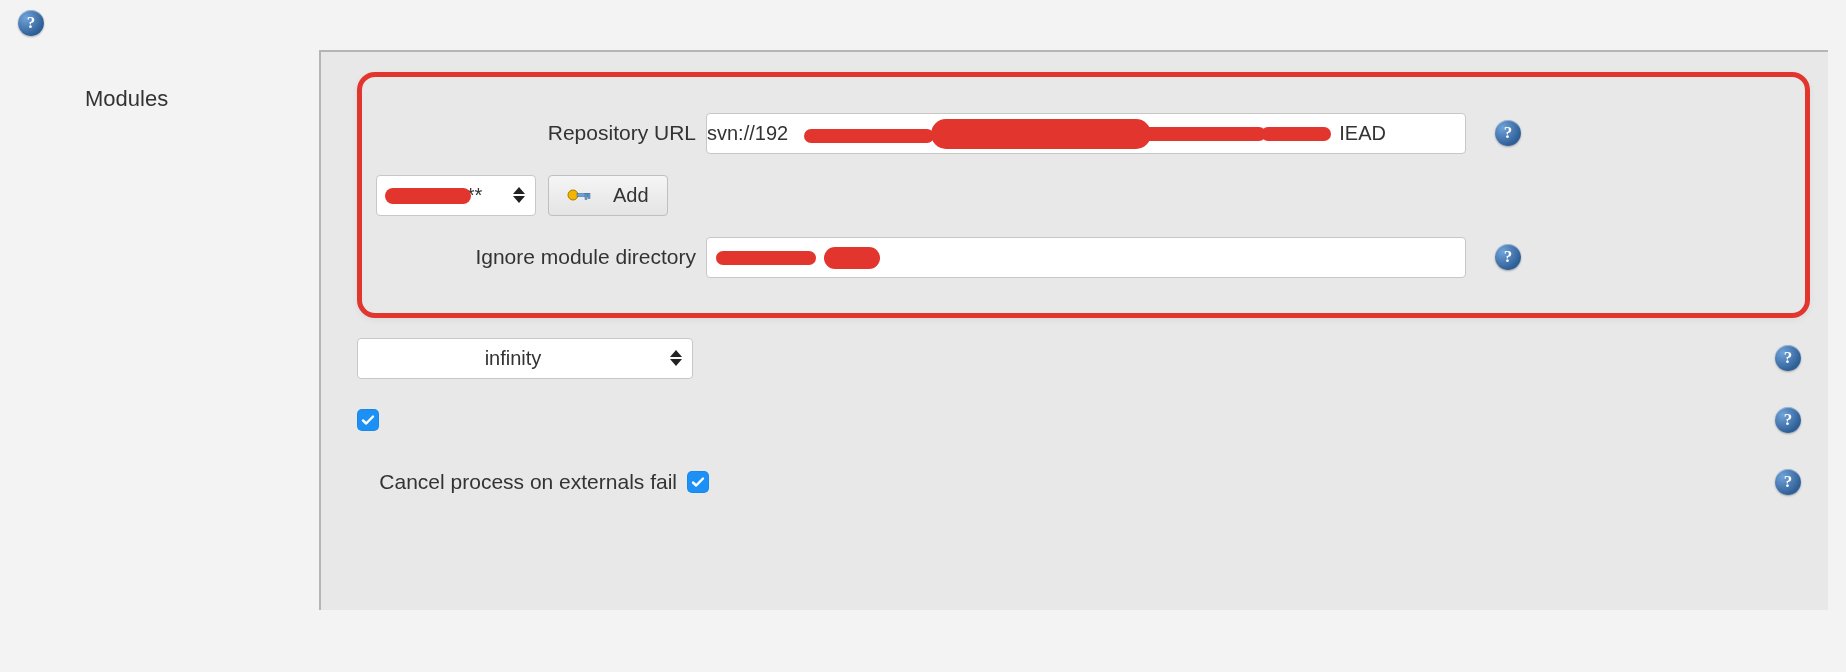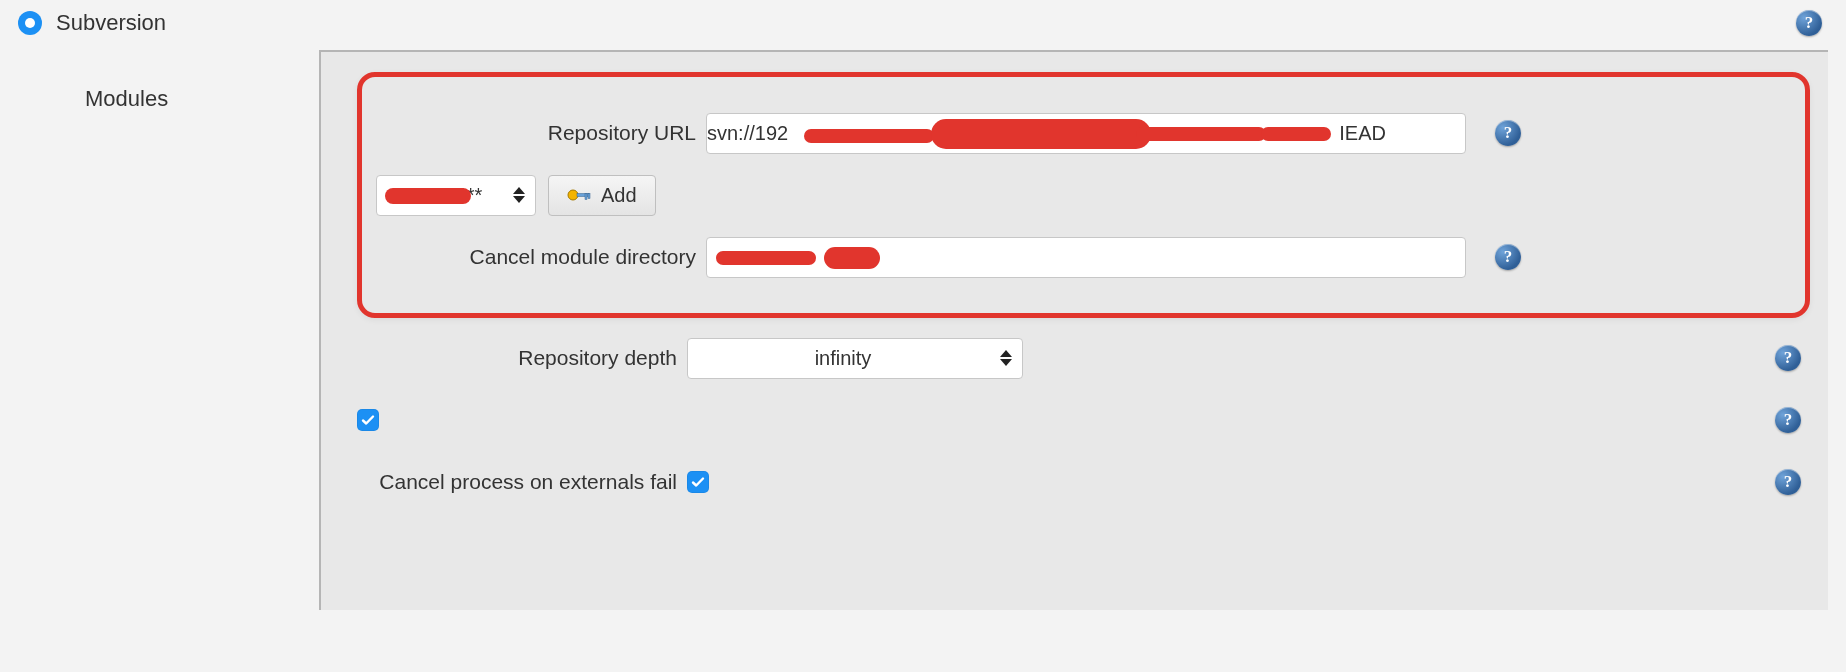--- a/index.html
+++ b/index.html
@@ -96,21 +96,21 @@
       right: 10px; top: 50%; transform: translateY(-50%);
       display: flex; flex-direction: column; gap: 2px;
     }
     .caret-up, .caret-down {
       width: 0; height: 0; border-left: 6px solid transparent; border-right: 6px solid transparent;
     }
     .caret-up { border-bottom: 7px solid #222; }
     .caret-down { border-top: 7px solid #222; }
 
     .add-btn {
-      display: inline-flex; align-items: center; gap: 10px;
+      display: inline-flex; align-items: center; gap: 22px;
       background: linear-gradient(#f5f5f5, #e4e4e4);
       border: 1px solid #bfbfbf;
       border-radius: 4px;
       padding: 8px 18px;
       font-size: 20px; color: #333;
       cursor: pointer;
     }
     .key-icon {
       display: inline-flex; align-items: center;
     }
@@ -131,26 +131,20 @@
       border-radius: 8px;
       pointer-events: none;
     }
   </style>
 </head>
 <body>
 
 <div class="page">
 
   <div class="header-row">
-    <div class="header-left">
-      <span class="radio-outer">
-        <span class="radio-inner"></span>
-      </span>
-      <span class="section-title">Subversion</span>
-    </div>
     <div class="header-right">
       <span class="help-icon-outer">
         <span class="help-q">?</span>
       </span>
     </div>
   </div>
 
   <div class="body-row">
     <div class="left-col">Modules</div>
 
@@ -198,39 +192,38 @@
                     <rect x="21" y="6.5" width="2" height="5" fill="#6aa2d8" stroke="#35628e" stroke-width="0.5"></rect>
                   </svg>
                 </span>
                 <span>Add</span>
               </button>
             </div>
             <div class="form-help"></div>
           </div>
 
           <div class="form-row">
-            <div class="form-label">Cancel module directory</div>
+            <div class="form-label">Ignore module directory</div>
             <div class="form-field" style="max-width:780px;">
               <div style="position:relative; flex:1;">
                 <input type="text" class="text-input wide" value="" style="">
                 <span class="redact" style="left:10px; top:14px; width:100px; height:14px;"></span>
                 <span class="redact" style="left:118px; top:10px; width:56px; height:22px; border-radius:12px;"></span>
               </div>
             </div>
             <div class="form-help">
               <span class="help-icon-outer">
                 <span class="help-q">?</span>
               </span>
             </div>
           </div>
 
         </div>
 
         <div class="form-row">
-          <div class="form-label">Repository depth</div>
           <div class="form-field">
             <span class="select-box wide">
               <span>infinity</span>
               <span class="select-caret">
                 <span class="caret-up"></span>
                 <span class="caret-down"></span>
               </span>
             </span>
           </div>
           <div class="form-help">

